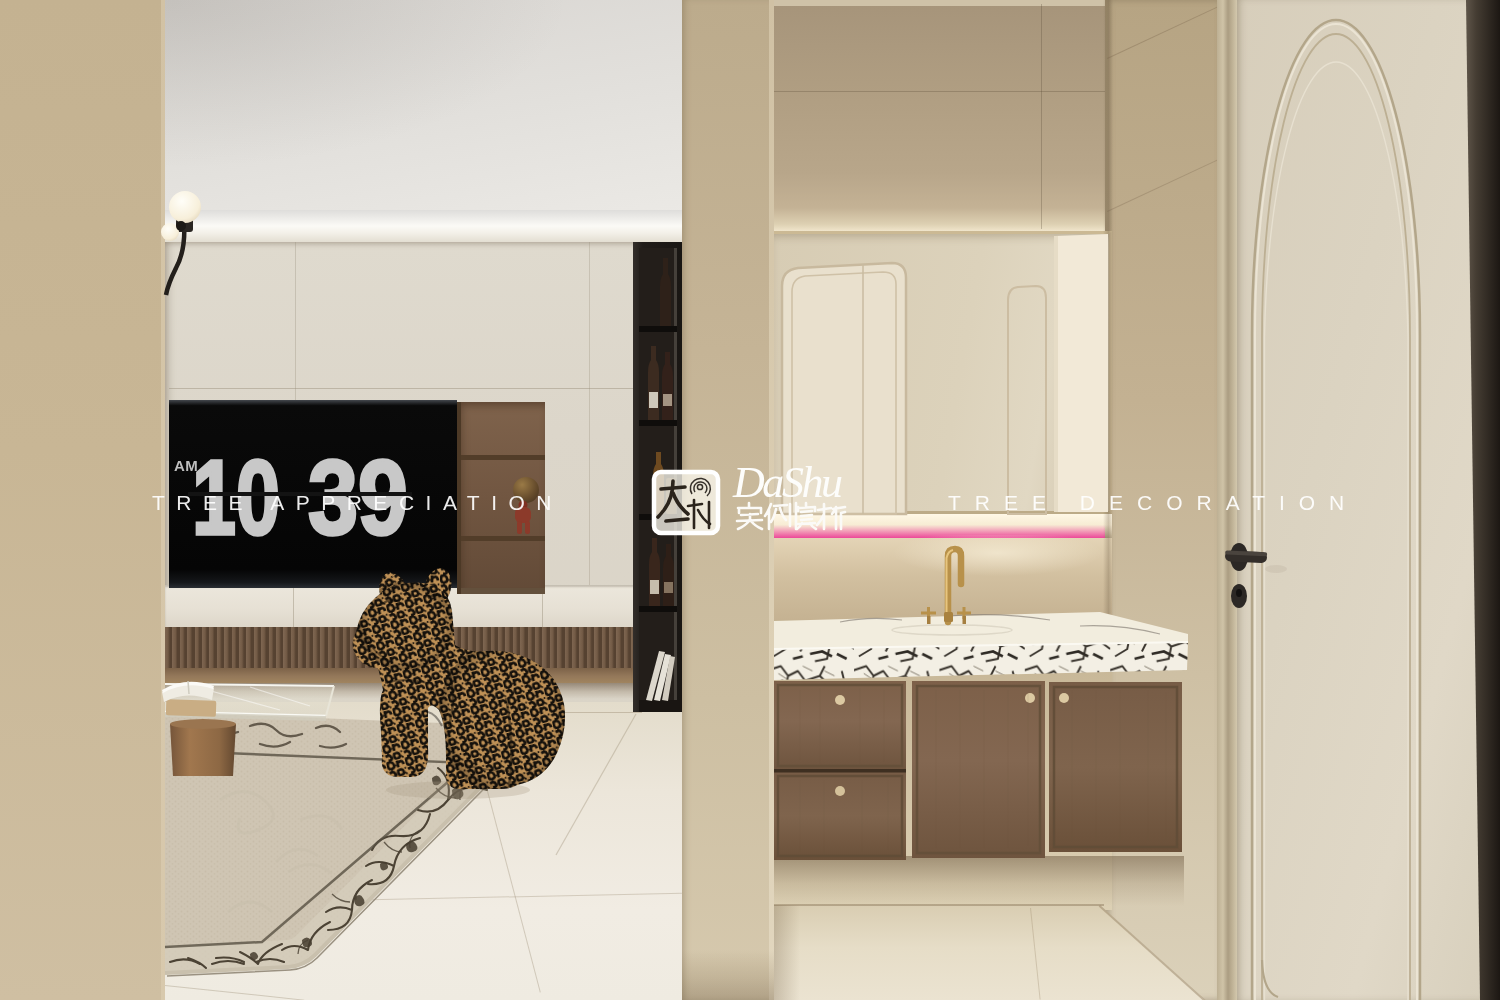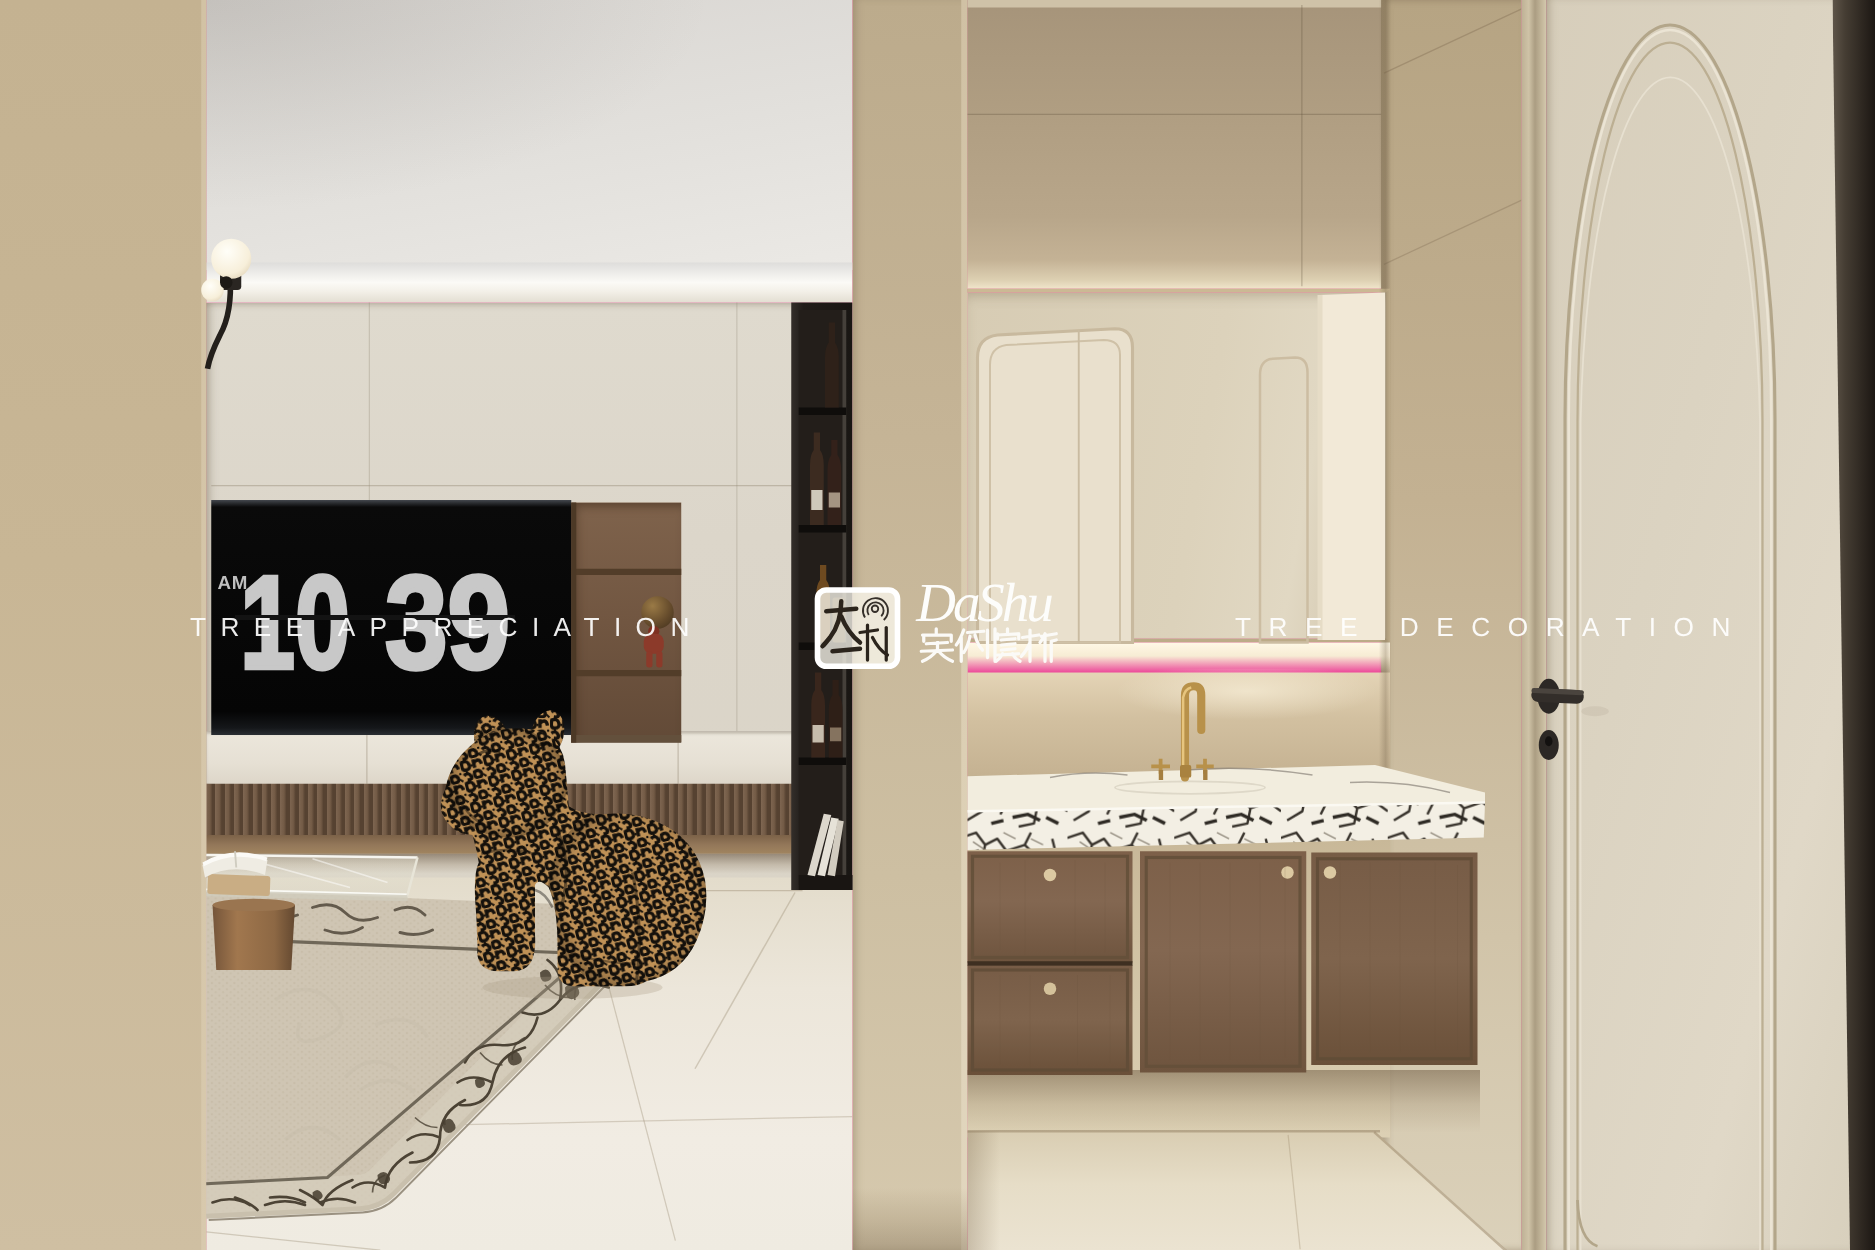--- a/index.html
+++ b/index.html
@@ -426,15 +426,15 @@
 
 <path d="M806,503 L806,506 M798,508 L815,507 M798,507 L798,511 M815,507 L815,511 M801,512 L812,511 M801,516 L812,515 M801,520 L812,519 M798,524 L815,523 M802,523 Q800,527 797,529 M810,523 Q812,527 816,529"></path>
 
 <path d="M824,504 L824,529 M818,510 L831,508 M824,514 Q821,521 817,525 M836,507 Q834,512 832,514 M833,509 L845,507 M836,509 L836,529 M841,513 L841,529 M841,513 L845,512"></path>
 </g>
 </g>
 </svg>
 
 <div class="abs" style="left:152px;top:491px;font-size:21px;letter-spacing:11.5px;color:rgba(255,255,255,0.92);white-space:nowrap;">TREE APPRECIATION</div>
 
-<div class="abs" style="left:988px;top:491px;font-size:21px;letter-spacing:14px;color:rgba(255,255,255,0.92);white-space:nowrap;">TREE DECORATION</div>
+<div class="abs" style="left:948px;top:491px;font-size:21px;letter-spacing:14px;color:rgba(255,255,255,0.92);white-space:nowrap;">TREE DECORATION</div>
 
 </div>
 
 </body></html>

